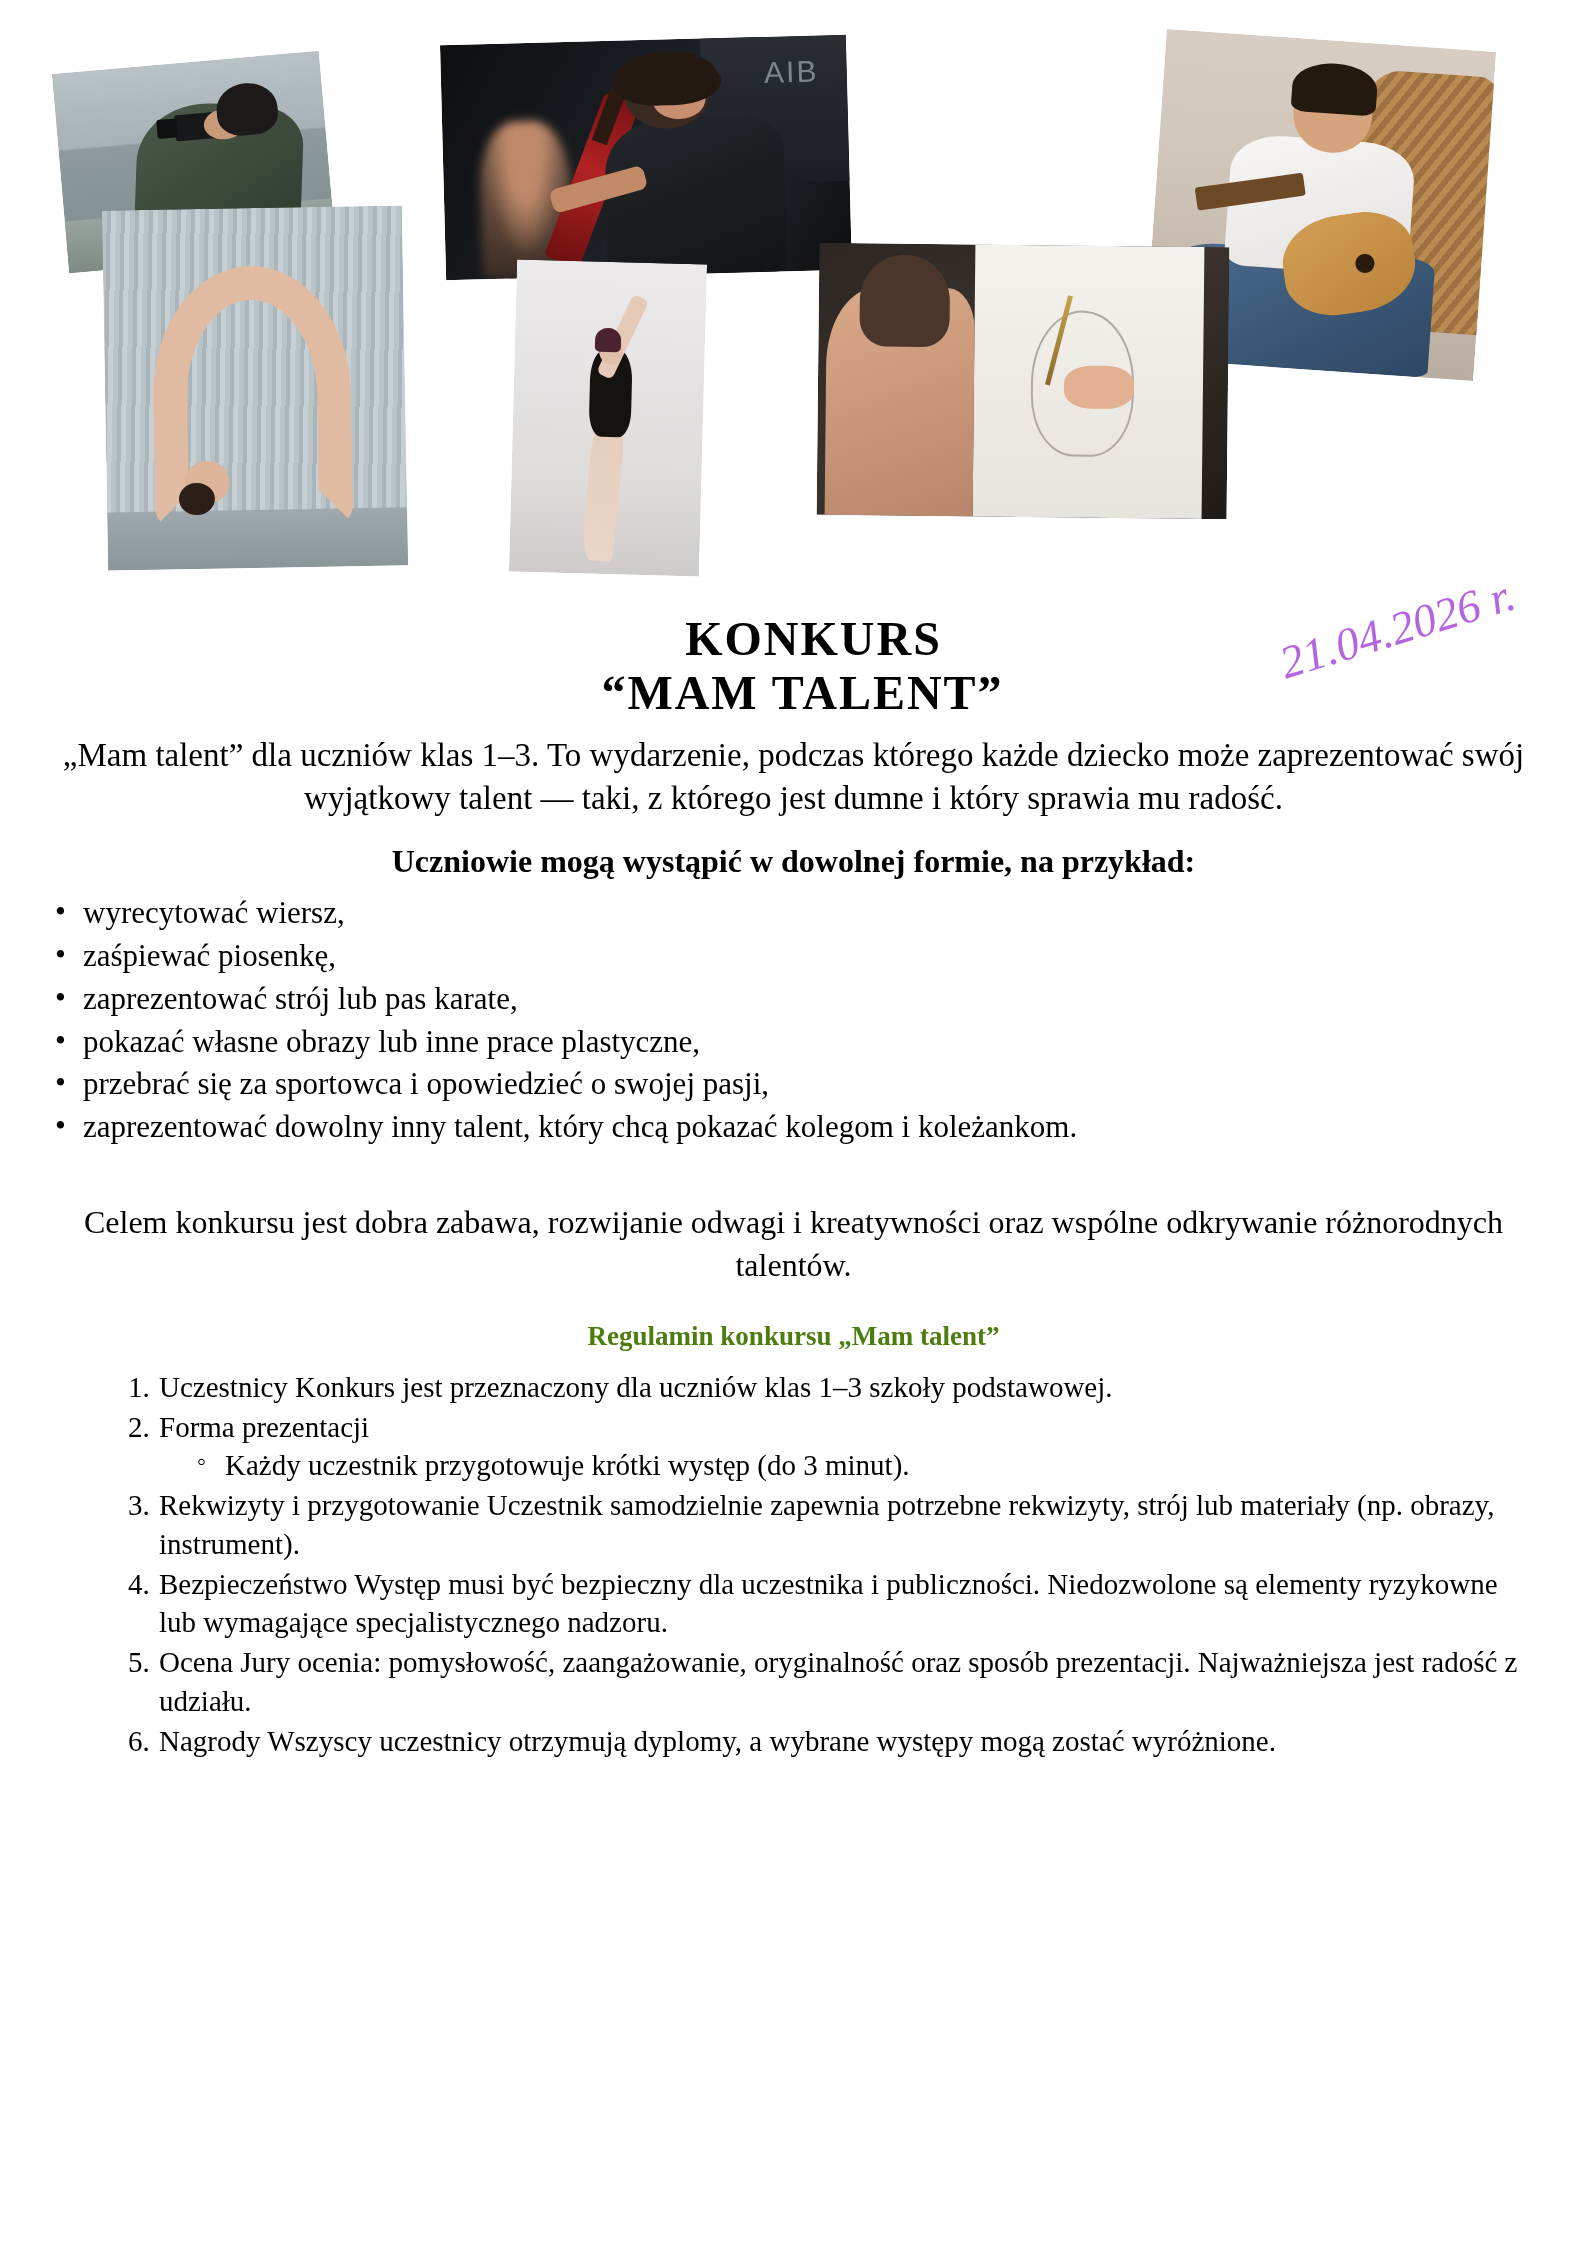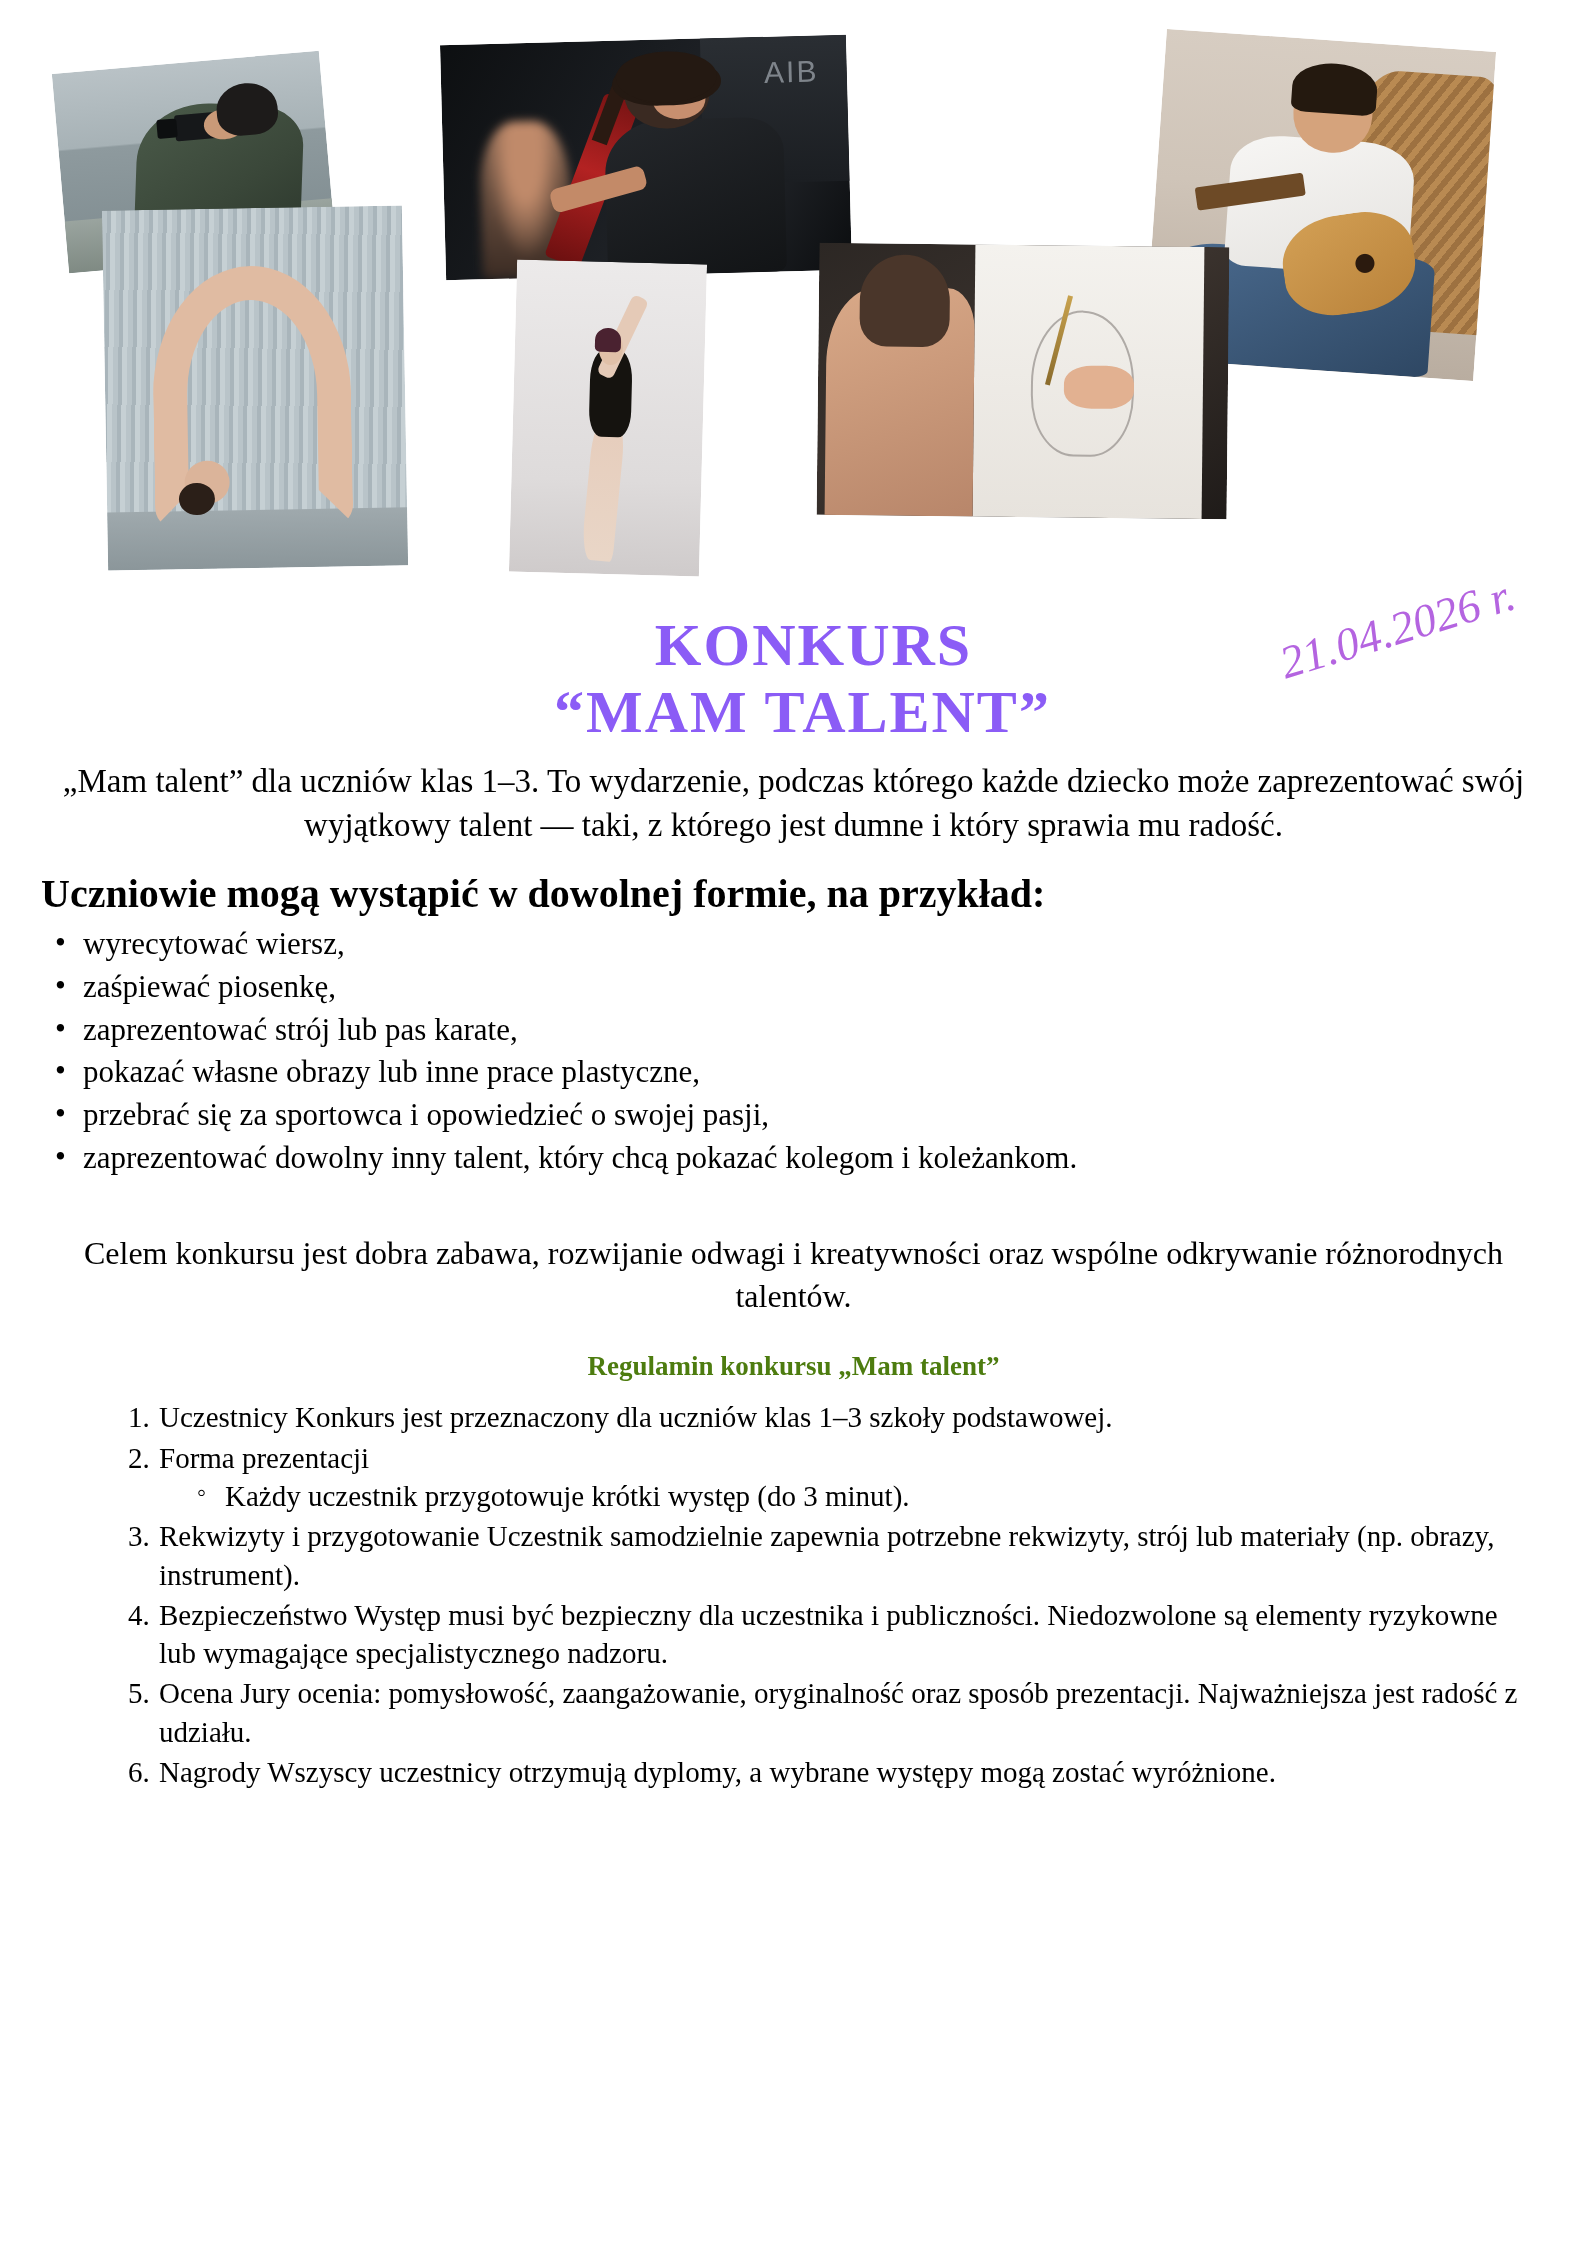--- a/index.html
+++ b/index.html
@@ -461,22 +461,22 @@
     transform: rotate(14deg);
   }
 
   
   .title-wrap {
     position: relative;
     margin-top: -8px;
     text-align: center;
   }
   .title-line {
-    color: #8b5cf6;
-    font-size: 60px;
+    color: #000000;
+    font-size: 48px;
     font-weight: bold;
     letter-spacing: 2px;
     line-height: 1.12;
     text-align: center;
   }
   #title-1 { padding-left: 40px; }
   #title-2 { padding-left: 18px; }
 
   .date-stamp {
     position: absolute;
@@ -494,24 +494,24 @@
   .content {
     padding: 0 41px;
   }
   .intro {
     font-size: 33px;
     line-height: 1.33;
     text-align: center;
     margin: 14px 0 0 0;
   }
   .subhead {
-    font-size: 40px;
+    font-size: 32px;
     font-weight: bold;
-    text-align: left;
-    margin: 22px 0 6px 0;
+    text-align: center;
+    margin: 22px 0 12px 0;
   }
   ul.examples {
     list-style: none;
     margin: 0;
     padding: 0 0 0 8px;
   }
   ul.examples li {
     font-size: 31px;
     line-height: 1.38;
     padding-left: 34px;

